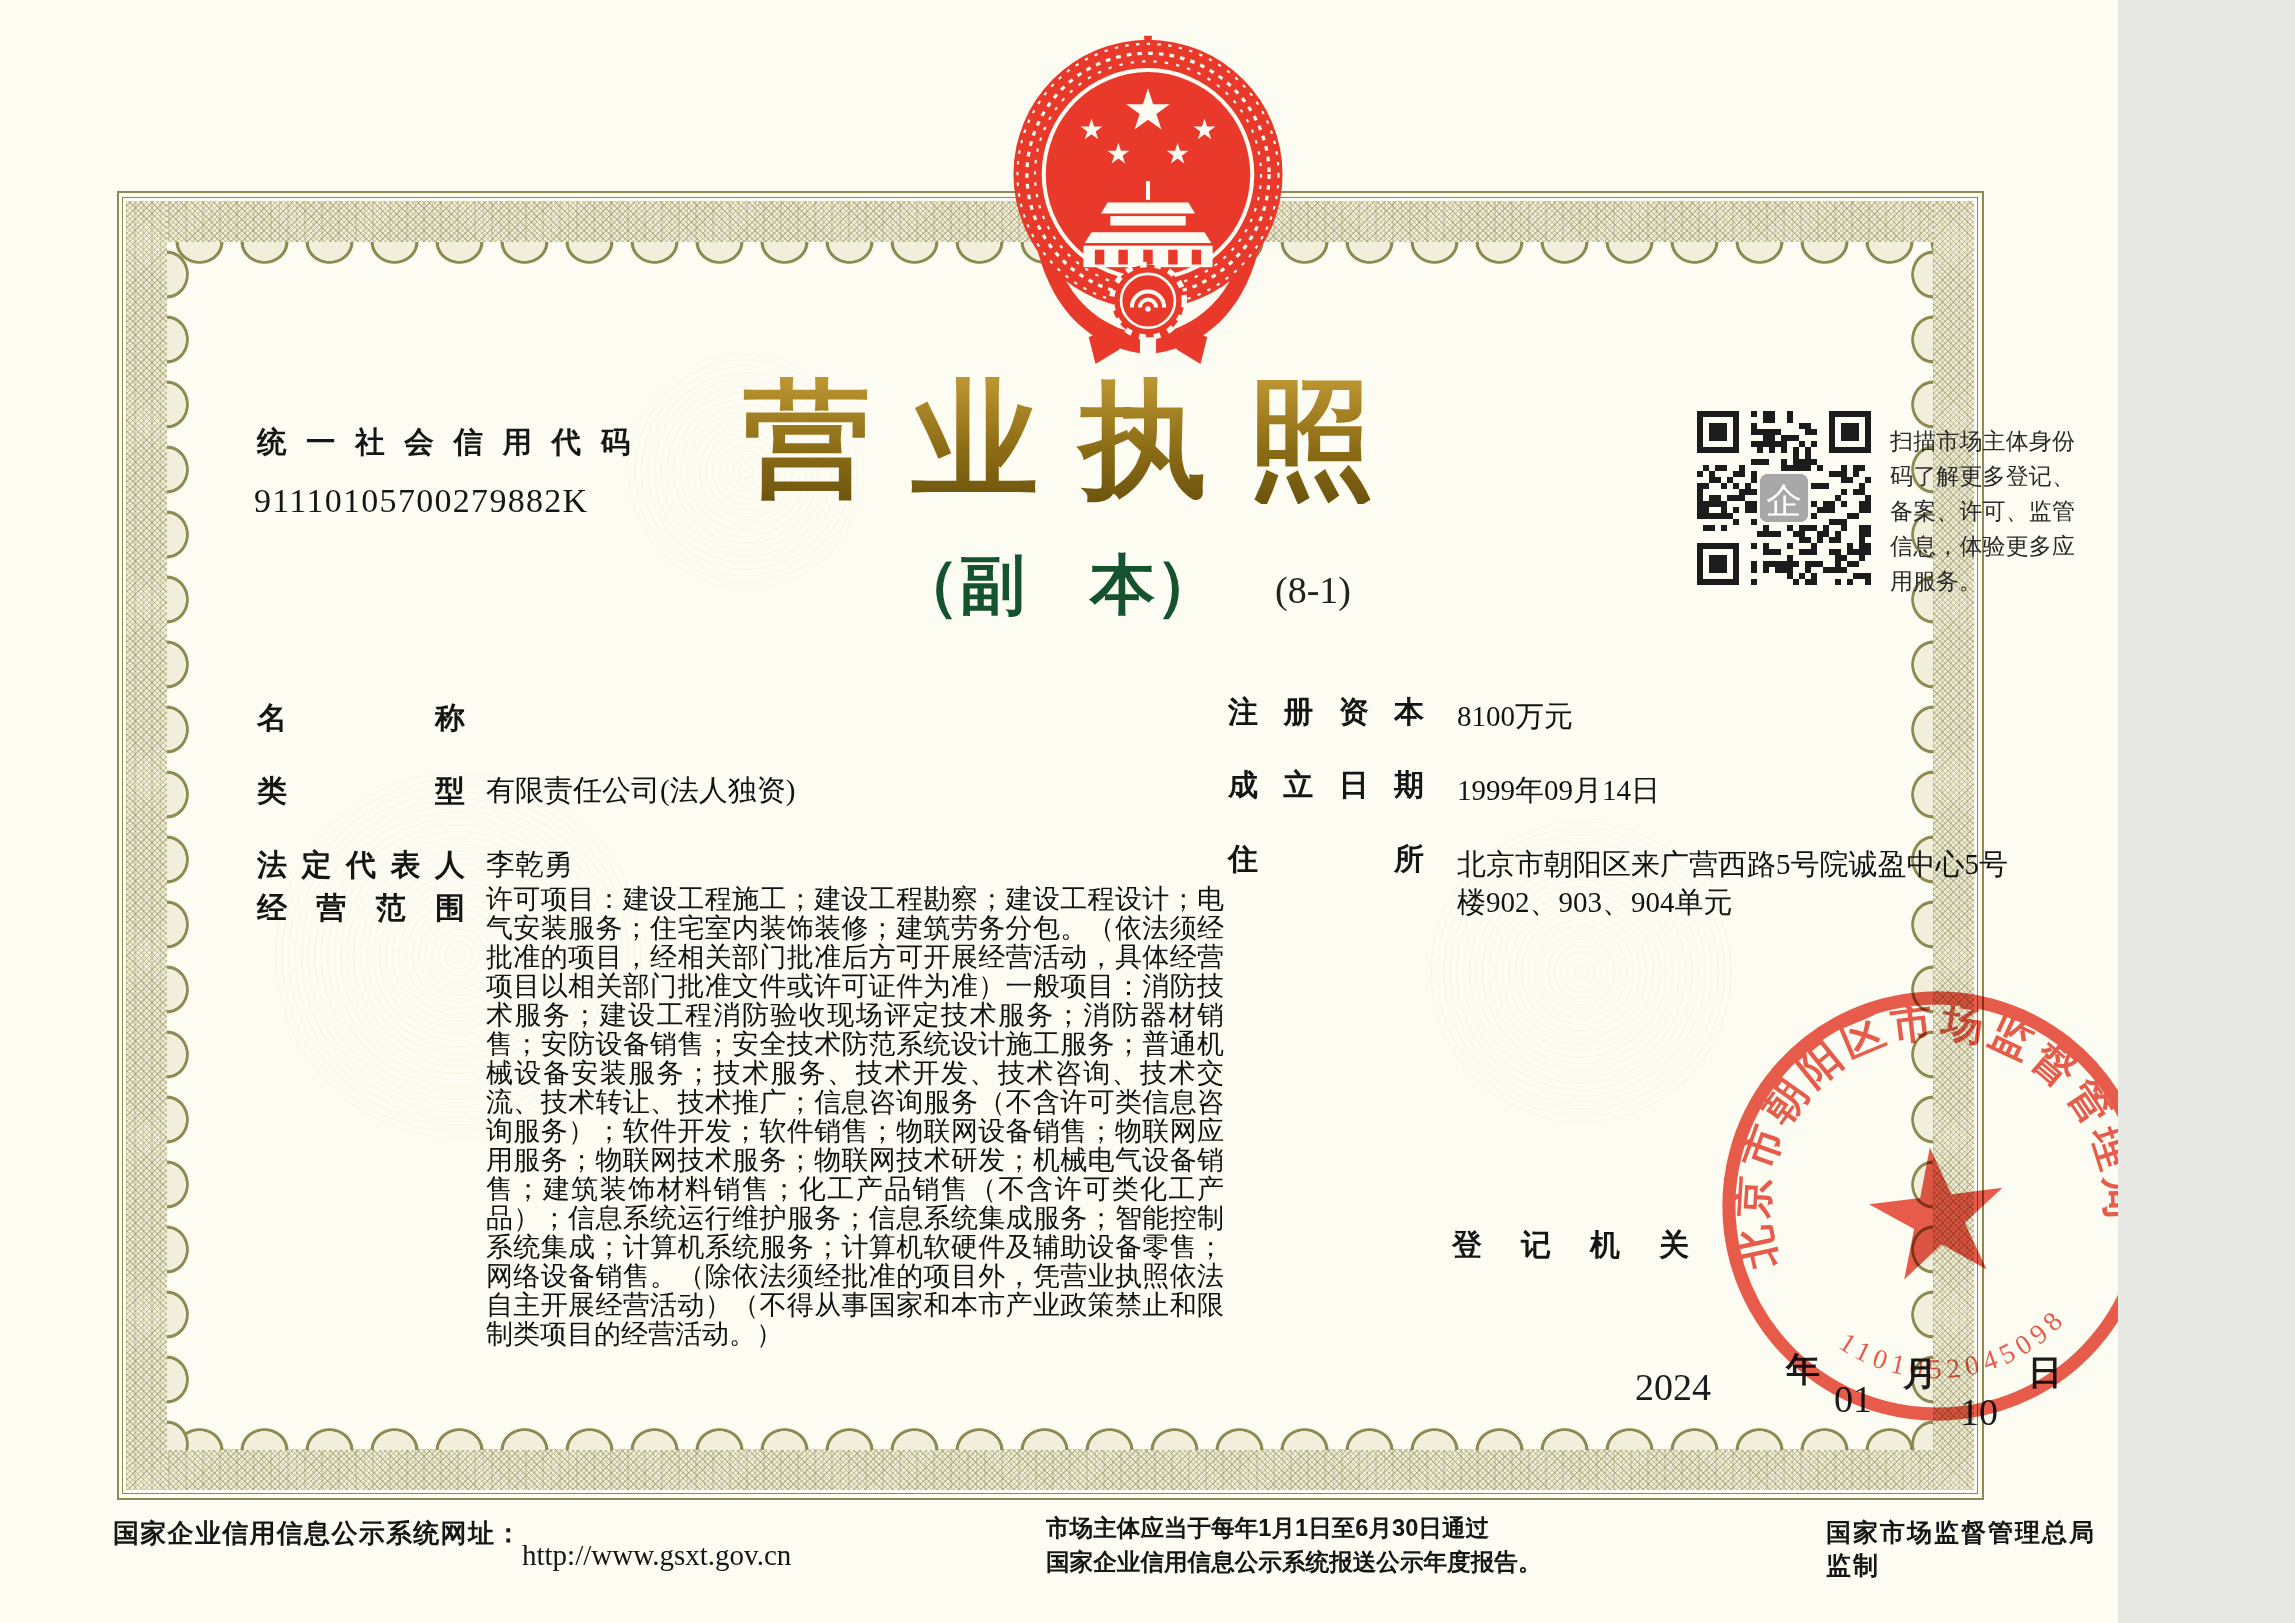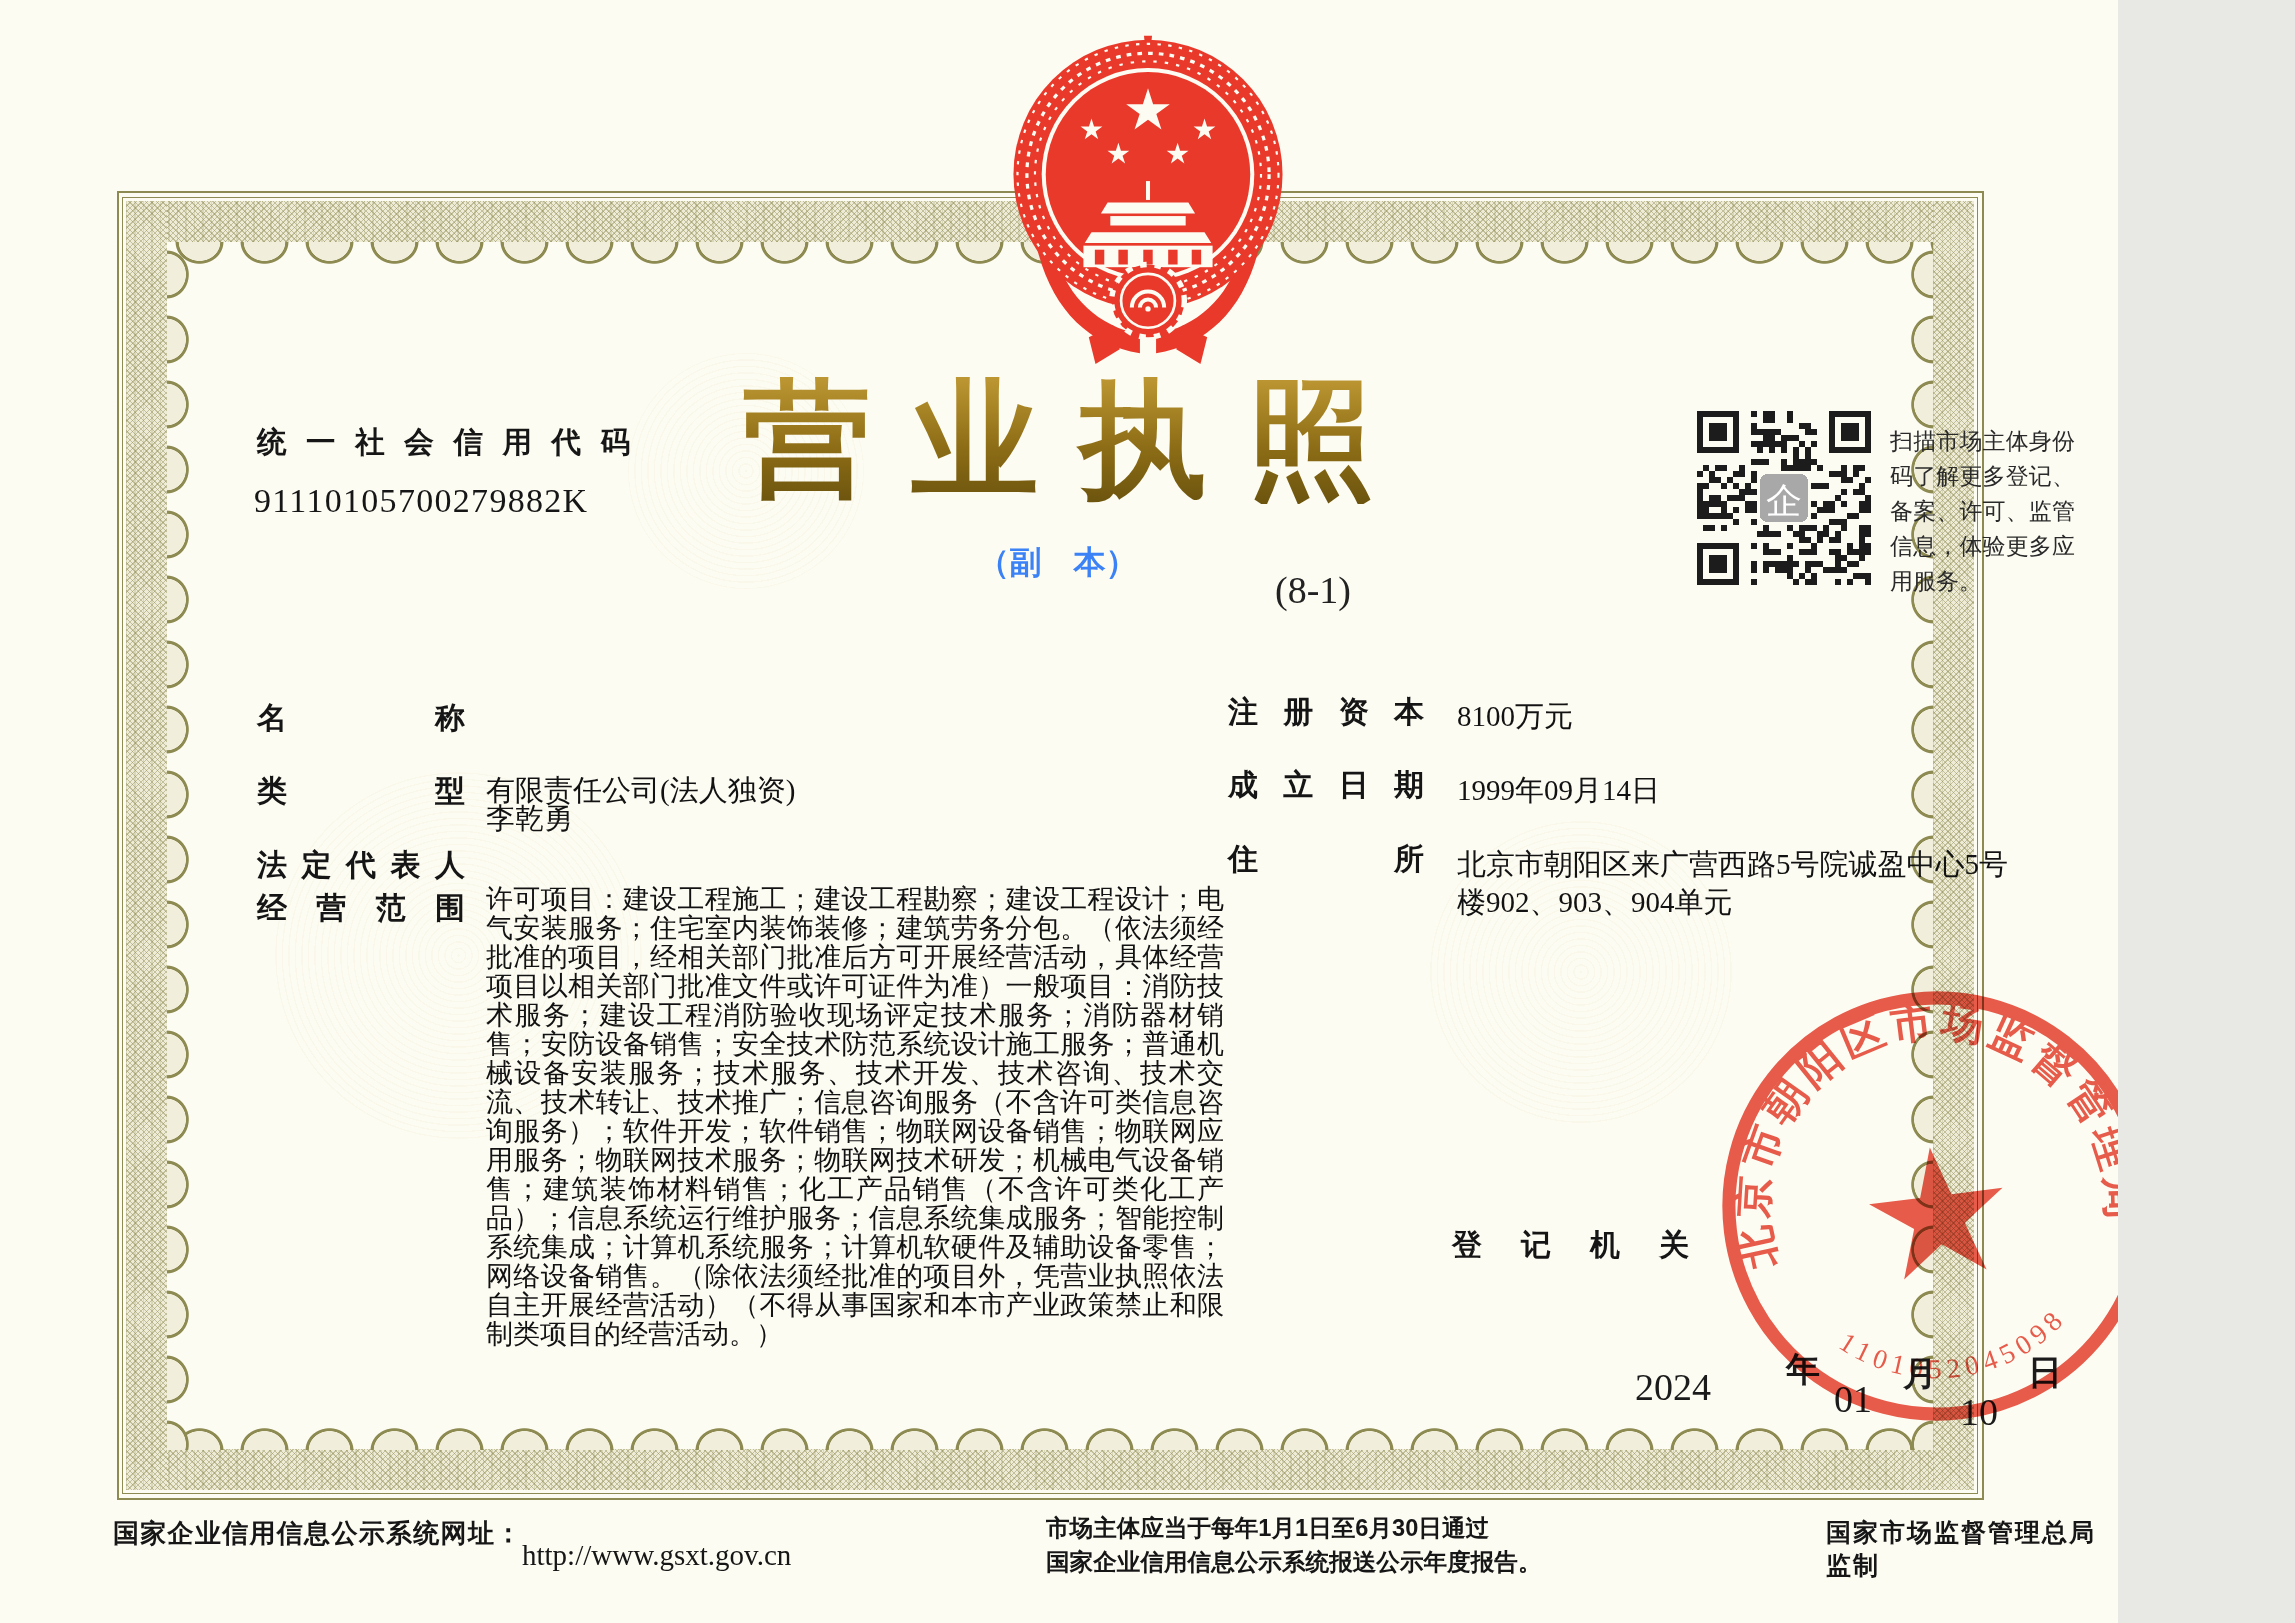--- a/index.html
+++ b/index.html
@@ -38,22 +38,22 @@
       background:repeating-radial-gradient(circle, rgba(214,198,125,.16) 0 1.3px, rgba(0,0,0,0) 1.3px 6.5px);}
 
   
   .credit-label{left:257px;top:423px;font-size:29.5px;font-weight:700;letter-spacing:19.6px;z-index:3;}
   .credit-value{left:254px;top:482px;font-family:"Liberation Serif",serif;font-size:34px;letter-spacing:1.3px;z-index:3;}
   .biz-title{left:0;right:0;top:377px;text-align:center;z-index:3;
      font-family:"Liberation Serif",serif;font-weight:700;font-size:127px;line-height:1;
      letter-spacing:41px;text-indent:41px;
      background:linear-gradient(180deg,#bd9732 0%,#8d6d16 55%,#6c540e 100%);
      -webkit-background-clip:text;background-clip:text;color:transparent;}
-  .subtitle{left:0;right:3px;top:541px;text-align:center;z-index:3;color:#3b82f6;
-     font-family:"Liberation Serif",serif;font-weight:600;font-size:32px;}
+  .subtitle{left:0;right:3px;top:541px;text-align:center;z-index:3;color:#14532d;
+     font-family:"Liberation Serif",serif;font-weight:600;font-size:65px;}
   .copy-no{left:1275px;top:568px;z-index:3;color:#222;
      font-family:"Liberation Serif",serif;font-size:38px;}
 
   
   .qr{left:1697px;top:411px;width:174px;height:174px;z-index:3;}
   .qr-caption{left:1890px;top:424px;width:185px;z-index:3;font-size:23px;line-height:35px;
      text-align:justify;color:#2a2a2a;}
 
   
   .lbl{position:absolute;z-index:3;font-weight:700;font-size:30px;line-height:1.15;color:#151515;
@@ -396,21 +396,21 @@
         <text x="14.5" y="17" font-size="6" text-anchor="middle" fill="#ffffff" font-family="sans-serif">企</text>
       </svg></div>
   <div class="abs qr-caption">扫描市场主体身份码了解更多登记、备案、许可、监管信息，体验更多应用服务。</div>
 
   <div class="lbl lbl-l" style="top:695px;">名称</div>
 
   <div class="lbl lbl-l" style="top:768px;">类型</div>
   <div class="val val-l" style="top:772px;">有限责任公司(法人独资)</div>
 
   <div class="lbl lbl-l" style="top:842px;">法定代表人</div>
-  <div class="val val-l" style="top:800px;">李乾勇</div>
+  <div class="val val-l" style="top:846px;">李乾勇</div>
 
   <div class="lbl lbl-l" style="top:885px;">经营范围</div>
   <div class="val val-l scope" style="top:885px;">许可项目：建设工程施工；建设工程勘察；建设工程设计；电气安装服务；住宅室内装饰装修；建筑劳务分包。（依法须经批准的项目，经相关部门批准后方可开展经营活动，具体经营项目以相关部门批准文件或许可证件为准）一般项目：消防技术服务；建设工程消防验收现场评定技术服务；消防器材销售；安防设备销售；安全技术防范系统设计施工服务；普通机械设备安装服务；技术服务、技术开发、技术咨询、技术交流、技术转让、技术推广；信息咨询服务（不含许可类信息咨询服务）；软件开发；软件销售；物联网设备销售；物联网应用服务；物联网技术服务；物联网技术研发；机械电气设备销售；建筑装饰材料销售；化工产品销售（不含许可类化工产品）；信息系统运行维护服务；信息系统集成服务；智能控制系统集成；计算机系统服务；计算机软硬件及辅助设备零售；网络设备销售。（除依法须经批准的项目外，凭营业执照依法自主开展经营活动）（不得从事国家和本市产业政策禁止和限制类项目的经营活动。）</div>
 
   <div class="lbl lbl-r" style="top:695px;">注册资本</div>
   <div class="val val-r" style="top:698px;">8100万元</div>
 
   <div class="lbl lbl-r" style="top:768px;">成立日期</div>
   <div class="val val-r" style="top:772px;">1999年09月14日</div>
 

